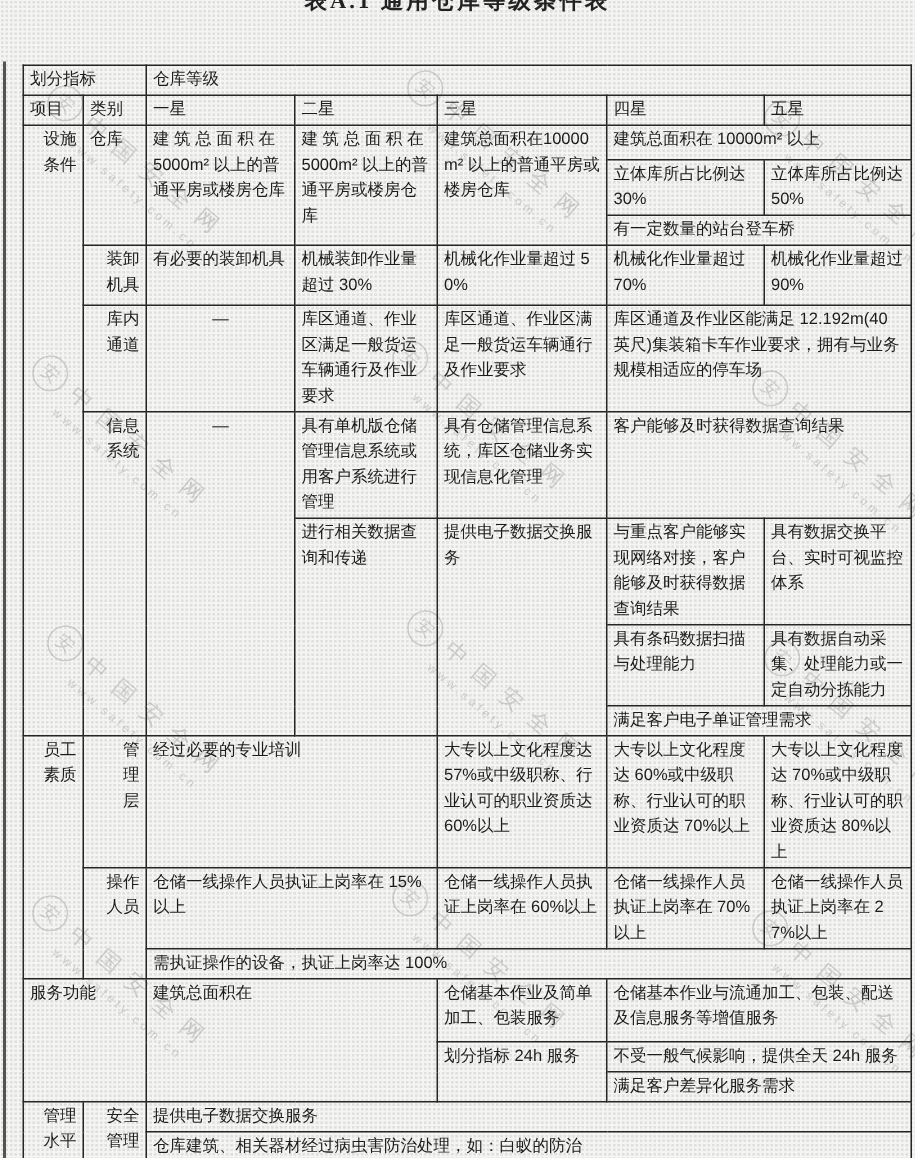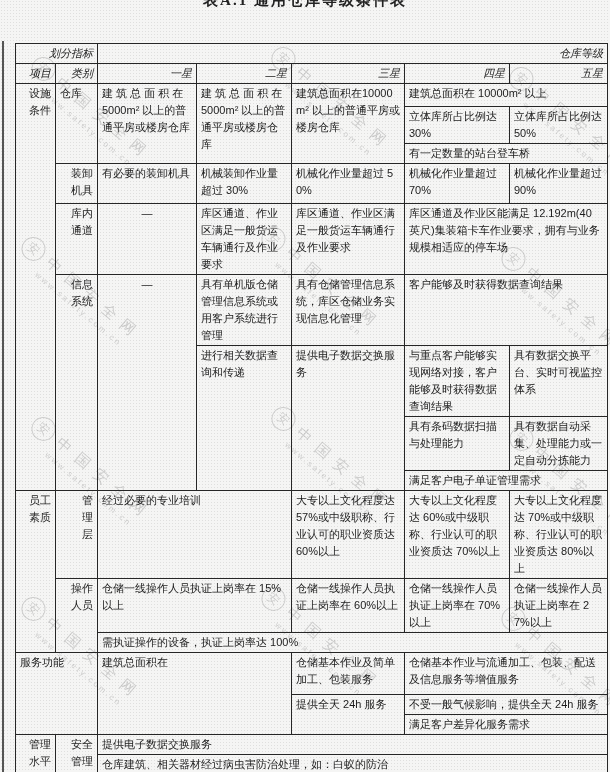--- a/index.html
+++ b/index.html
@@ -21,21 +21,21 @@
     position:absolute;top:43px;left:15px;width:592px;
     border-collapse:collapse;table-layout:fixed;z-index:2;
   }
   td{
     border:1px solid #262626;padding:1px 4px;vertical-align:top;
     font-size:11px;line-height:17px;overflow:hidden;word-break:break-all;
   }
   .lbl{}
   .vlabel{text-align:right;white-space:pre-line;}
   .ctr{text-align:center;}
-  .hdr{text-align:right;font-style:italic;}
+  .hdr{text-align:left;}
   #wm-layer{position:absolute;inset:0;z-index:1;overflow:hidden;}
   .wm{
     position:absolute;transform:rotate(40deg);transform-origin:left top;
     color:#999;opacity:.42;white-space:nowrap;
   }
   .wm .seal{
     display:inline-block;width:22px;height:22px;border:1.5px solid #999;
     border-radius:50%;text-align:center;line-height:22px;font-size:12px;
     margin-right:7px;vertical-align:middle;
   }
@@ -178,21 +178,21 @@
   </tr>
 
   <tr style="height:42px">
     <td class="lbl" colspan="2" rowspan="3">服务功能</td>
     <td colspan="2" rowspan="3">建筑总面积在</td>
     <td>仓储基本作业及简单加工、包装服务</td>
     <td colspan="2">仓储基本作业与流通加工、包装、配送及信息服务等增值服务</td>
   </tr>
 
   <tr style="height:18px">
-    <td rowspan="2">提供全天 24h 服务</td>
+    <td rowspan="2">划分指标 24h 服务</td>
     <td colspan="2">不受一般气候影响，提供全天 24h 服务</td>
   </tr>
 
   <tr style="height:20px">
     <td colspan="2">满足客户差异化服务需求</td>
   </tr>
 
   <tr style="height:15px">
     <td class="vlabel" rowspan="7">管理
 水平</td>

